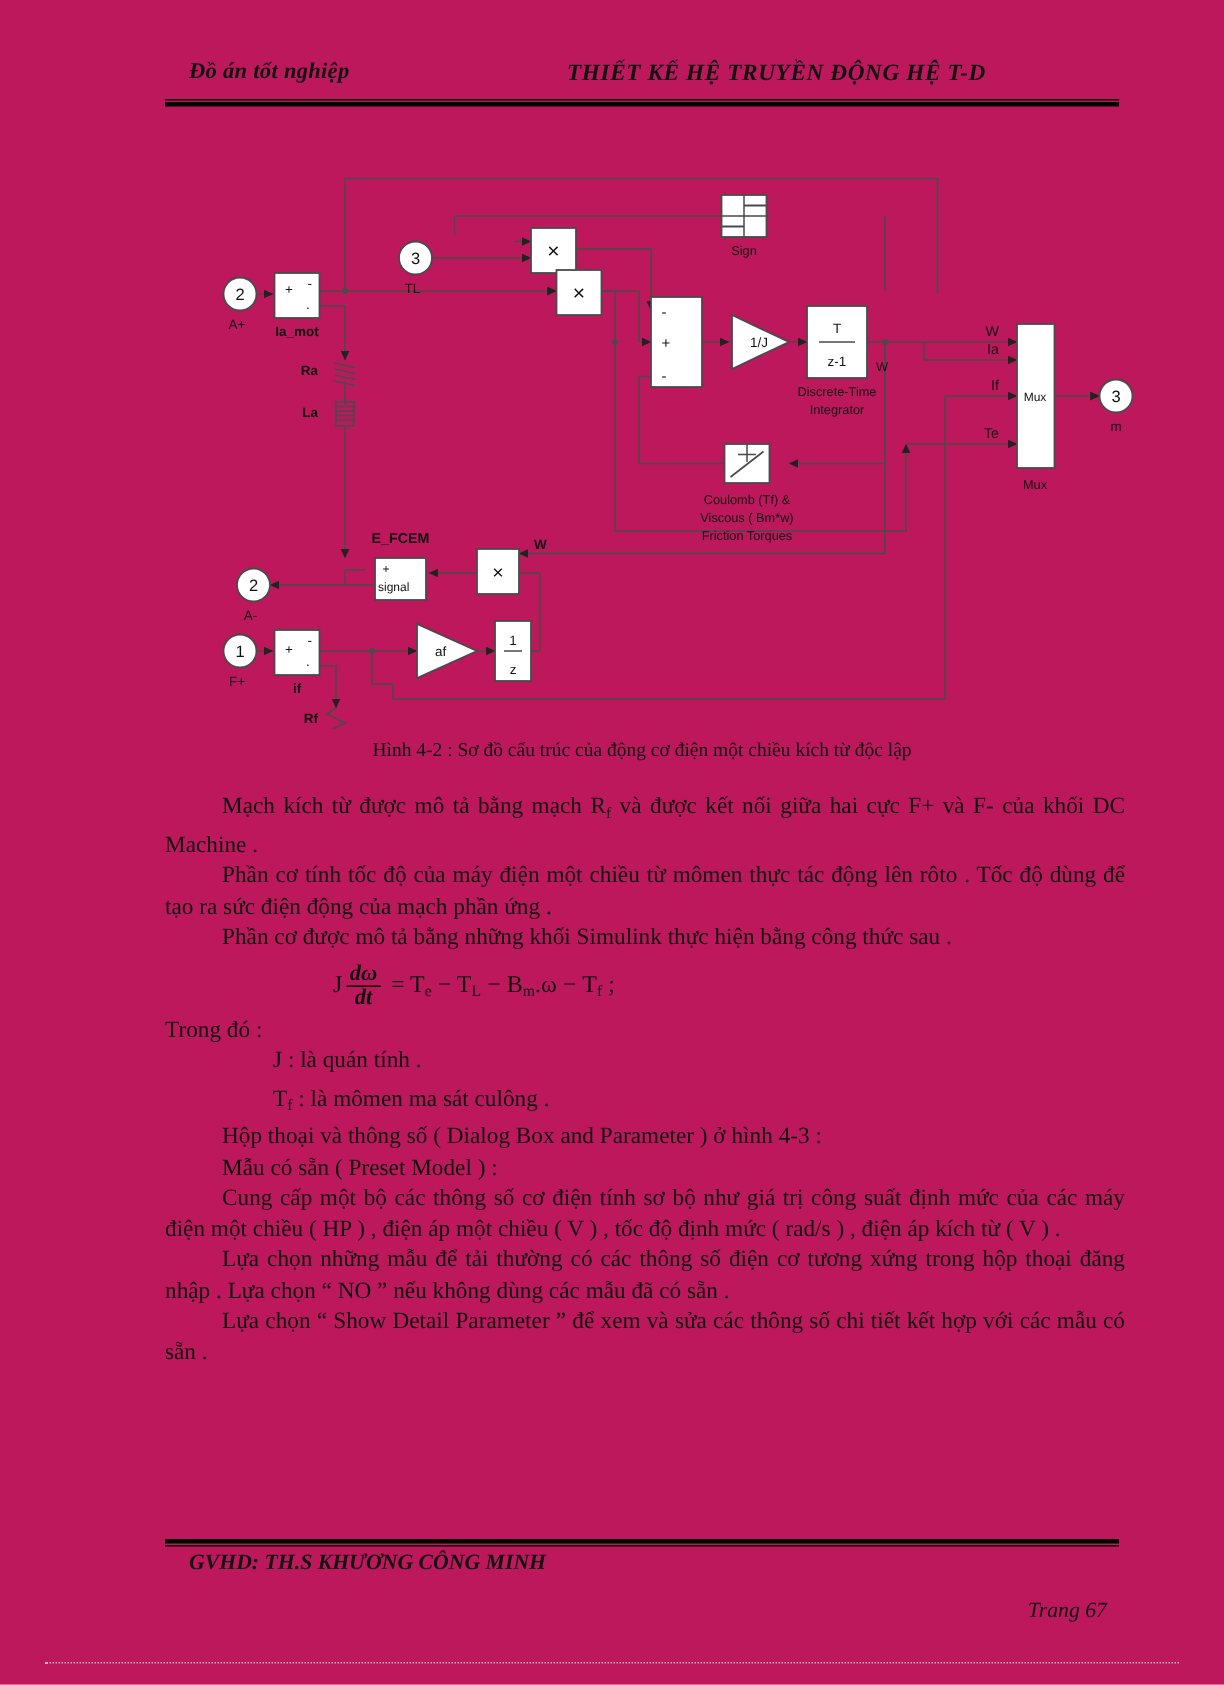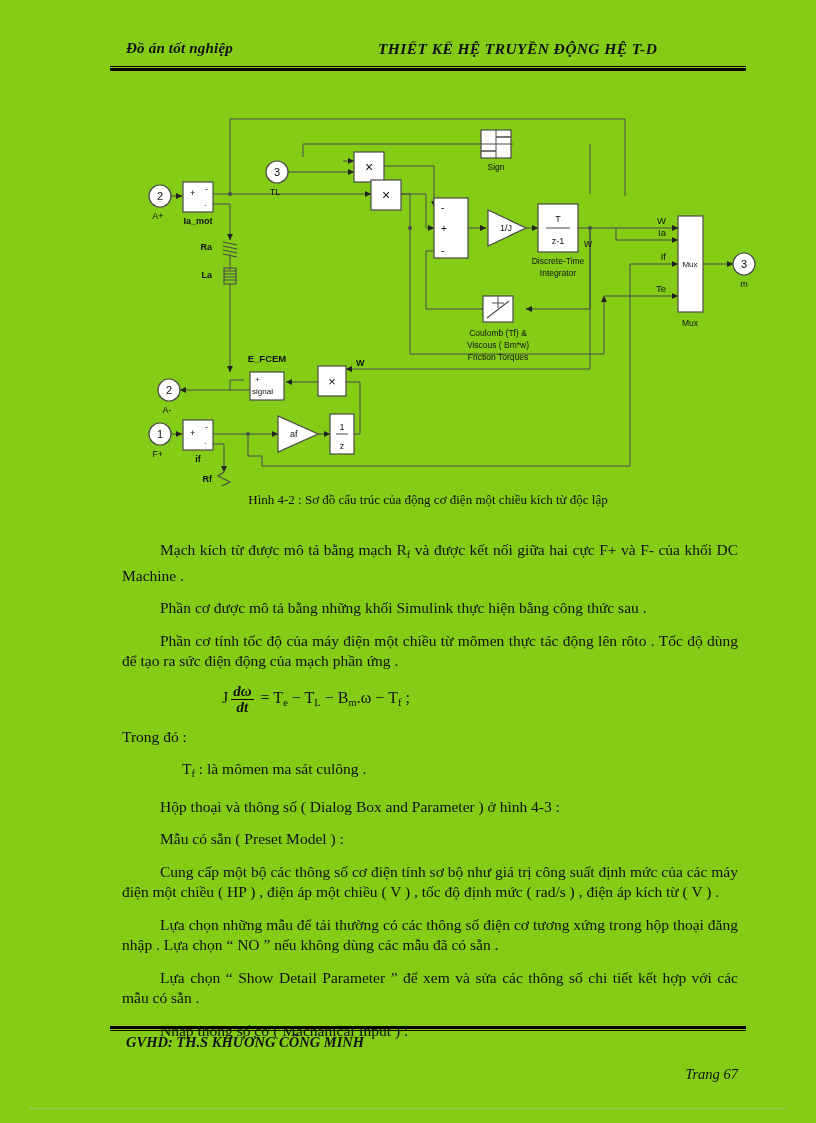--- a/index.html
+++ b/index.html
@@ -12,21 +12,21 @@
     height: 1123px;
     position: relative;
     font-family: "Liberation Serif", "DejaVu Serif", serif;
     color: #111111;
     overflow: hidden;
   }
 
   .page {
     position: absolute;
     inset: 0;
-    background: #84cc16;
+    background: #be185d;
   }
 
   
   .header {
     position: absolute;
     left: 110px;
     top: 40px;
     width: 636px;
     height: 28px;
   }
@@ -86,21 +86,21 @@
   
   .body-text {
     position: absolute;
     left: 110px;
     top: 528px;
     width: 640px;
     font-size: 15.5px;
     line-height: 20.5px;
   }
   .p {
-    margin: 12px;
+    margin: 0;
     text-indent: 38px;
     text-align: justify;
   }
   .p.noindent { text-indent: 0; }
   .p.indent-big { text-indent: 72px; }
   .tight { margin: 0; }
   sub {
     font-size: 10.5px;
     vertical-align: -3px;
   }
@@ -437,46 +437,46 @@
         <text x="528" y="156" text-anchor="end" font-size="9.5">If</text>
         <text x="528" y="188" text-anchor="end" font-size="9.5">Te</text>
       </g>
     </svg>
   </div>
 
   <div class="caption">Hình 4-2 : Sơ đồ cấu trúc của động cơ điện một chiều kích từ độc lập</div>
 
   <div class="body-text">
     <p class="p"><span>Mạch kích từ được mô tả bằng mạch R</span><sub>f</sub><span> và được kết nối giữa hai cực F+ và F- của khối DC Machine .</span></p>
+    <p class="p">Phần cơ tính tốc độ của máy điện một chiều từ mômen thực tác động lên rôto . Tốc độ dùng để tạo ra sức điện động của mạch phần ứng .</p>
     <p class="p">Phần cơ được mô tả bằng những khối Simulink thực hiện bằng công thức sau .</p>
-    <p class="p">Phần cơ tính tốc độ của máy điện một chiều từ mômen thực tác động lên rôto . Tốc độ dùng để tạo ra sức điện động của mạch phần ứng .</p>
 
     <div class="formula">
       <span>J</span><span class="frac"><span class="num">dω</span><span class="den">dt</span></span>
       <span>=</span>
       <span>T</span><sub>e</sub>
       <span>−</span>
       <span>T</span><sub>L</sub>
       <span>−</span>
       <span>B</span><sub>m</sub><span>.ω</span>
       <span>−</span>
       <span>T</span><sub>f</sub>
       <span>;</span>
     </div>
 
     <p class="p noindent">Trong đó :</p>
 
+    <p class="p indent-big tight"><span>J</span><sub></sub><span> : là quán tính .</span></p>
     <p class="p indent-big tight"><span>T</span><sub>f</sub><span> : là mômen ma sát culông .</span></p>
 
     <p class="p">Hộp thoại và thông số ( Dialog Box and Parameter ) ở hình 4-3 :</p>
     <p class="p">Mẫu có sẵn ( Preset Model ) :</p>
     <p class="p">Cung cấp một bộ các thông số cơ điện tính sơ bộ như giá trị công suất định mức của các máy điện một chiều ( HP ) , điện áp một chiều ( V ) , tốc độ định mức ( rad/s ) , điện áp kích từ ( V ) .</p>
     <p class="p">Lựa chọn những mẫu để tải thường có các thông số điện cơ tương xứng trong hộp thoại đăng nhập . Lựa chọn “ NO ” nếu không dùng các mẫu đã có sẵn .</p>
     <p class="p">Lựa chọn “ Show Detail Parameter ” để xem và sửa các thông số chi tiết kết hợp với các mẫu có sẵn .</p>
-    <p class="p">Nhập thông số cơ ( Machanical  Input ) :</p>
   </div>
 
   <div class="rule-double-bot"></div>
   <div class="footer">
     <div class="l1">GVHD: TH.S KHƯƠNG  CÔNG  MINH</div>
     <div class="pg">Trang 67</div>
   </div>
 
   <div class="bottom-dots"></div>
 </div>

